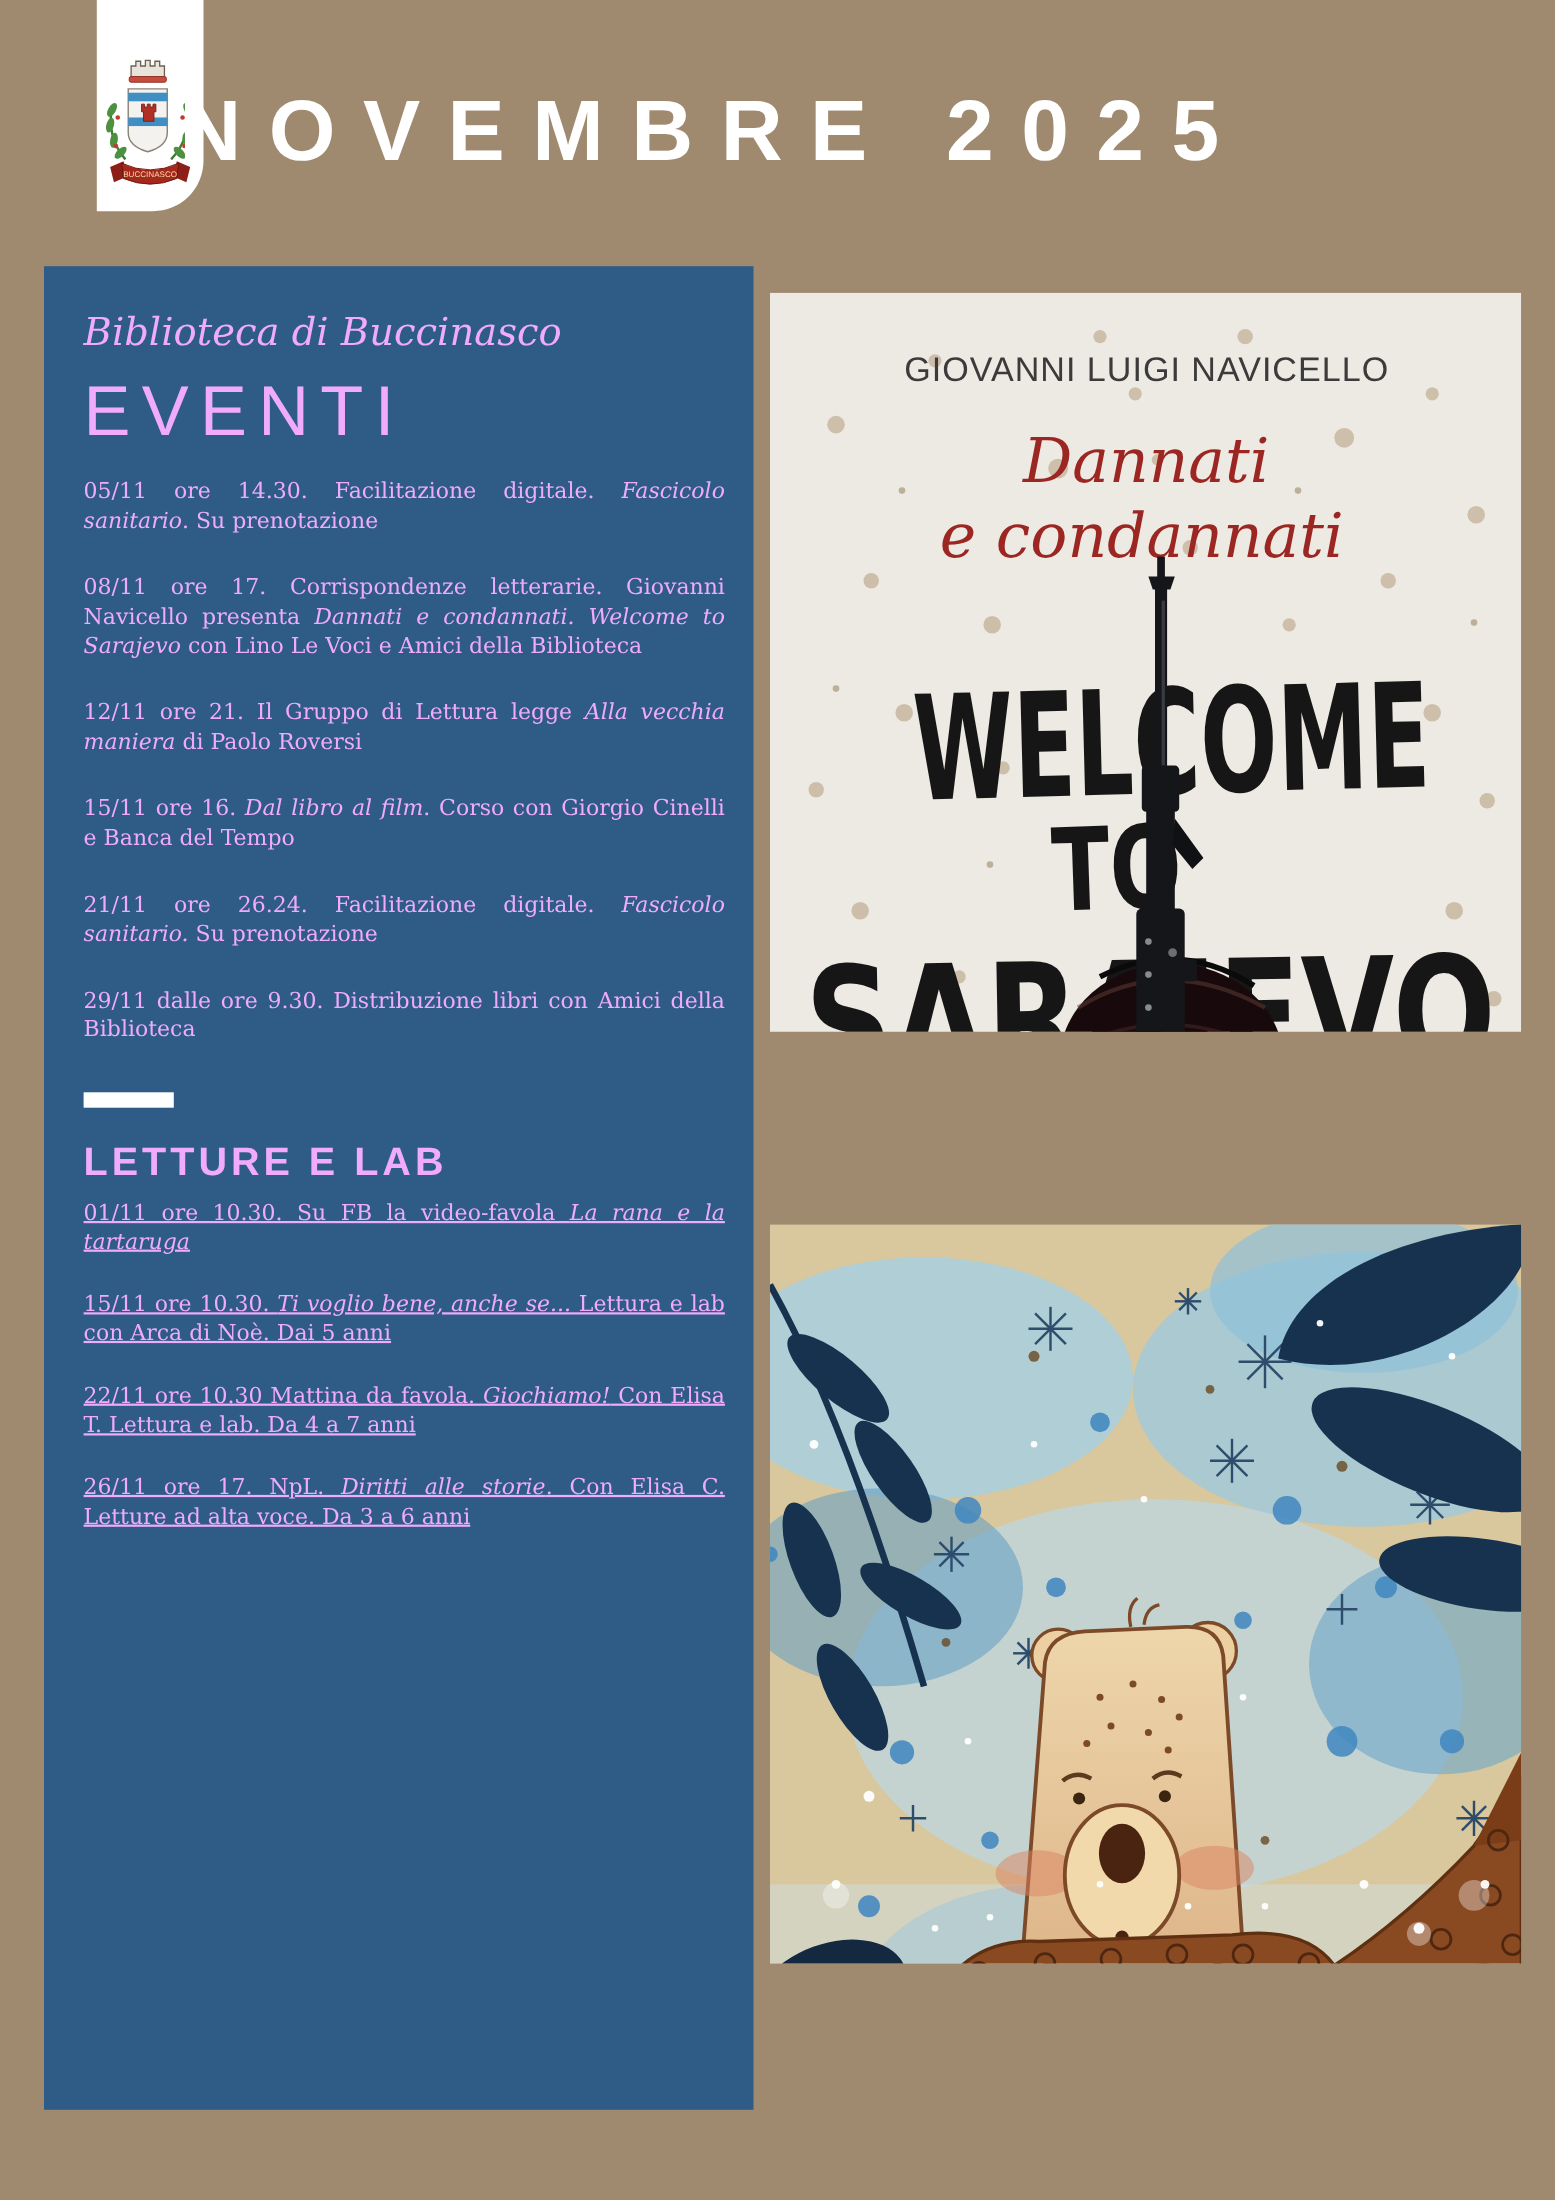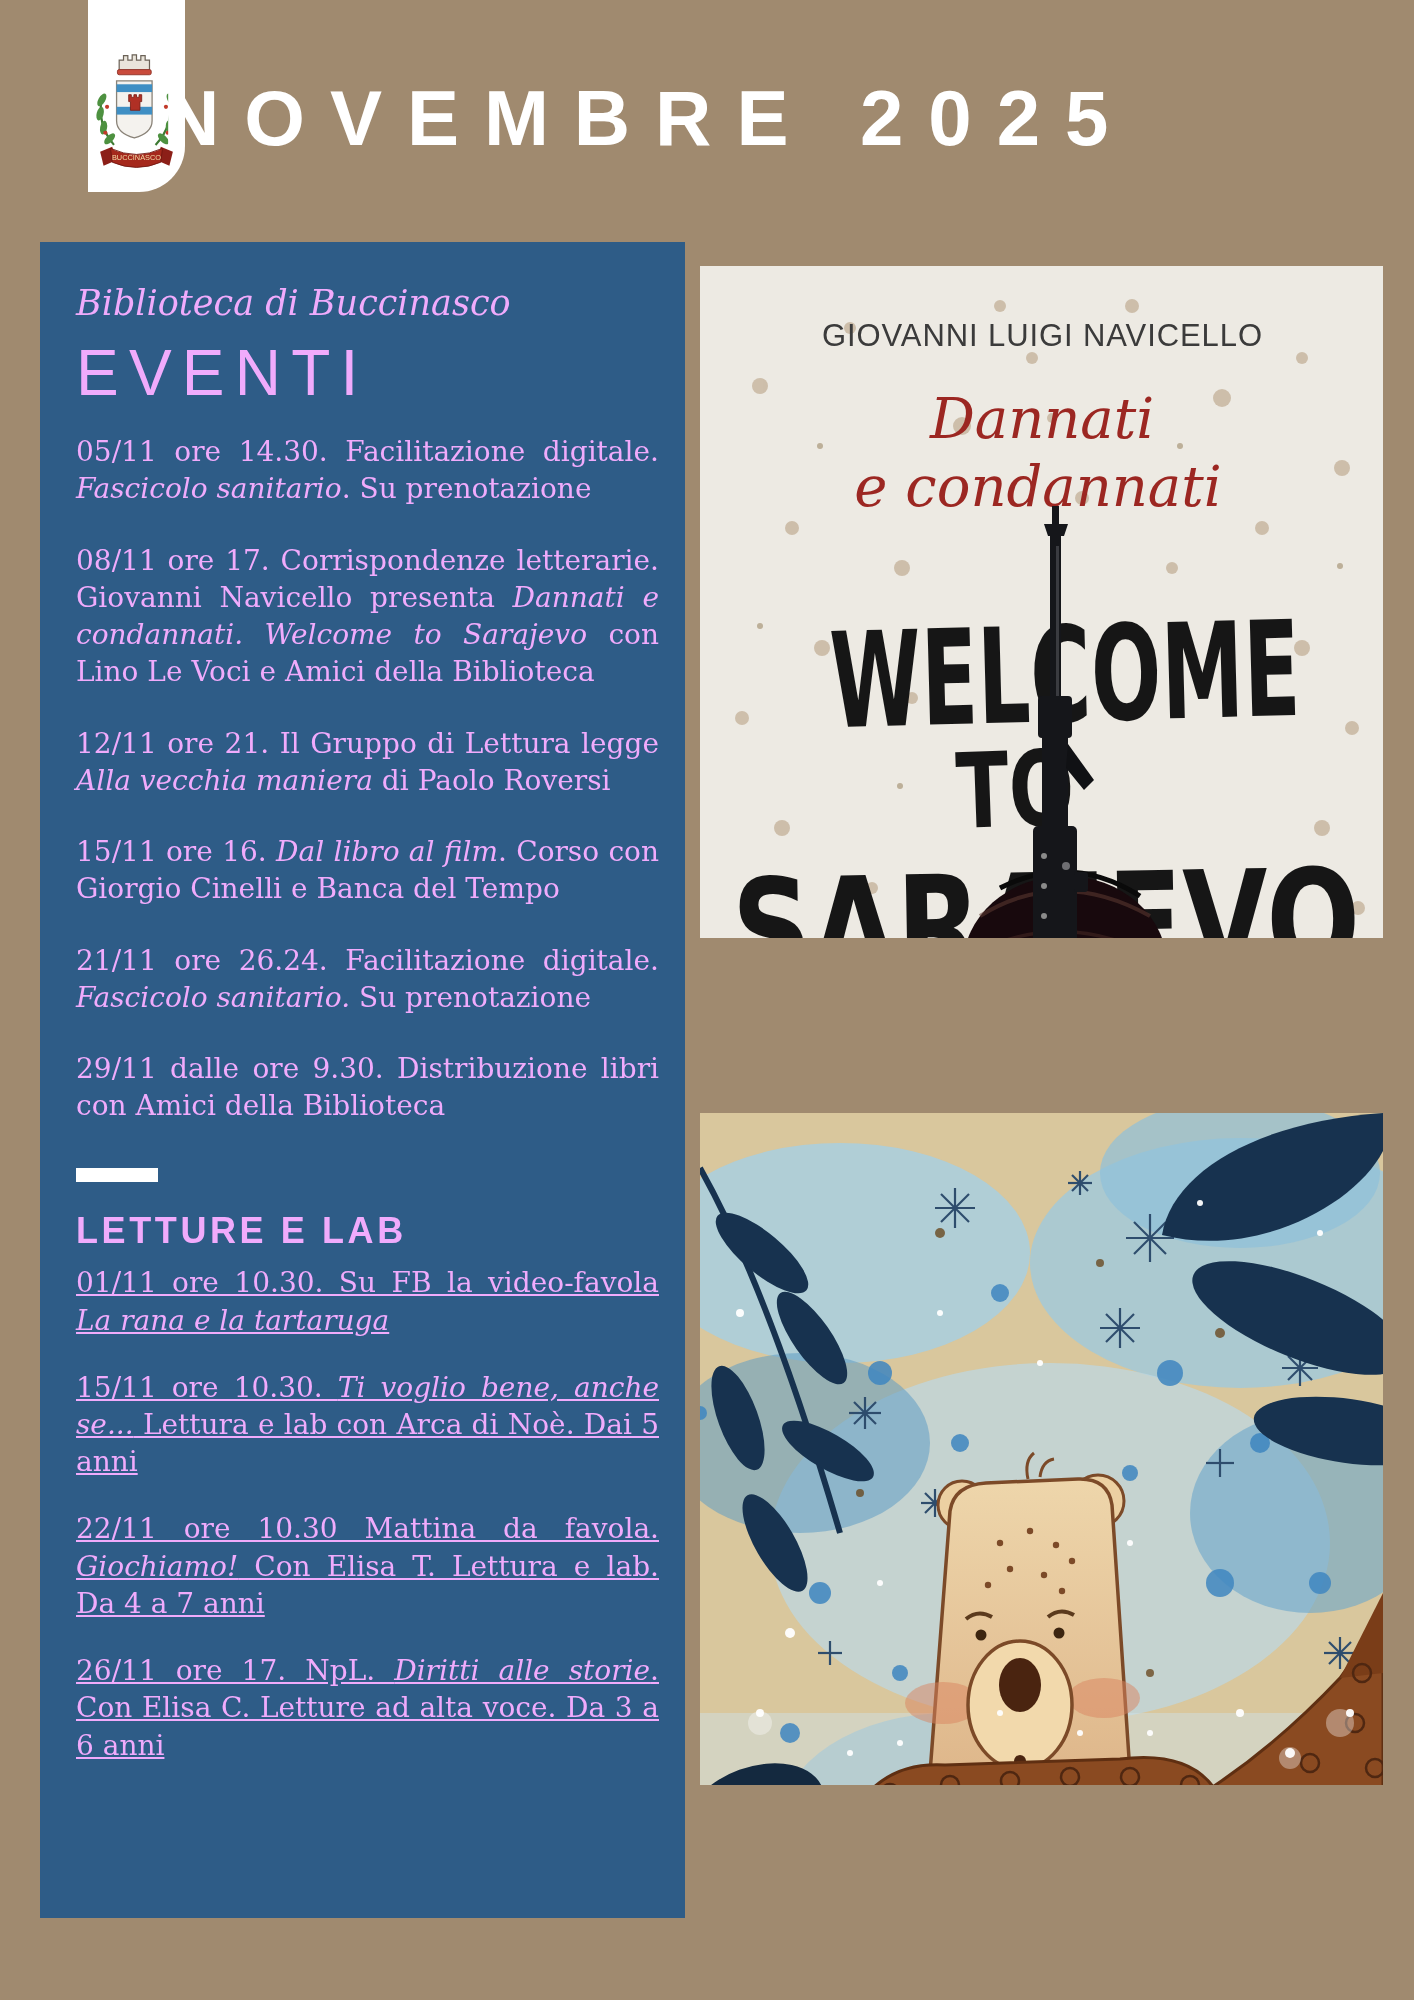--- a/index.html
+++ b/index.html
@@ -10,21 +10,21 @@
                border-radius:0 0 46px 0;display:flex;align-items:flex-end;justify-content:center;margin-left:48px;}
   .main-title{position:absolute;left:163px;top:50px;width:1217px;text-align:left;color:#ffffff;
               font-family:"Liberation Sans",sans-serif;font-weight:bold;font-size:78px;
               letter-spacing:0.32em;white-space:nowrap;margin-top:23px;}
   
   .panel{position:absolute;left:40px;top:242px;width:645px;height:1676px;background:#2e5c87;
          box-sizing:border-box;padding:40px 26px 0 36px;color:#f0abfc;overflow:hidden;}
   .subtitle{font-style:italic;font-size:35px;line-height:1.2;margin:0 0 16px 0;}
   .h-events{font-family:"Liberation Sans",sans-serif;font-weight:normal;font-size:64px;
             letter-spacing:0.16em;line-height:1.05;margin:0 0 26px 0;}
-  .event{font-size:28px;line-height:1.33;text-align:justify;margin:0 0 34px 0;}
+  .event{font-size:20px;line-height:1.33;text-align:justify;margin:0 0 34px 0;}
   .event .it{font-style:italic;}
   .divider{width:82px;height:14px;background:#ffffff;margin:44px 0 30px 0;}
   .h-letture{font-family:"Liberation Sans",sans-serif;font-weight:bold;font-size:36px;
              letter-spacing:0.10em;line-height:1.05;margin:12px 0 14px 0;}
   .letture .event{margin-bottom:30px;text-decoration:underline;}
   
   .img-frame{position:absolute;width:683px;height:672px;overflow:hidden;}
   .img-book{left:700px;top:266px;}
   .img-bear{left:700px;top:1113px;}
   svg{display:block;}

